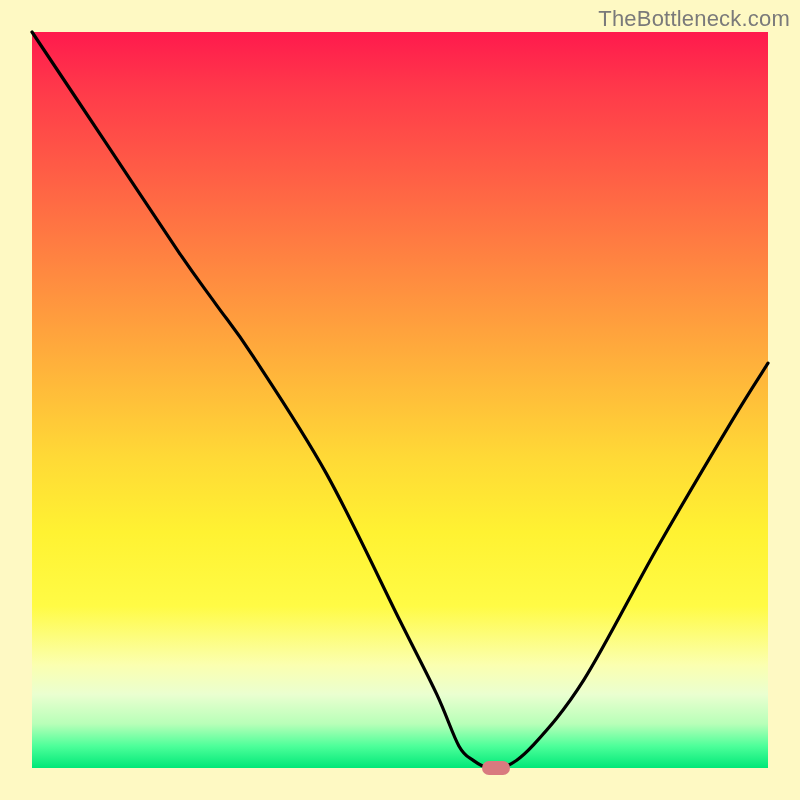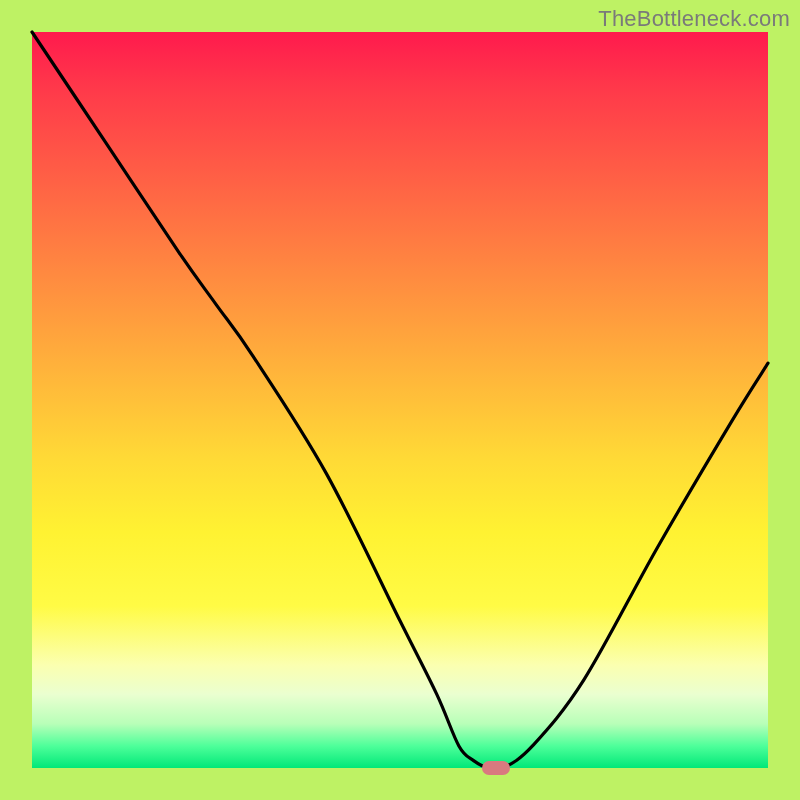--- a/index.html
+++ b/index.html
@@ -10,21 +10,21 @@
     background: #000;
     overflow: hidden;
     font-family: Arial, Helvetica, sans-serif;
   }
   .frame {
     position: absolute;
     left: 0;
     top: 0;
     width: 800px;
     height: 800px;
-    background: #bef264;
+    background: #fef9c3;
   }
   .plot {
     position: absolute;
     left: 32px;
     top: 32px;
     width: 736px;
     height: 736px;
     background: linear-gradient(to bottom,
       #ff1a4d 0%,
       #ff3a4a 8%,

